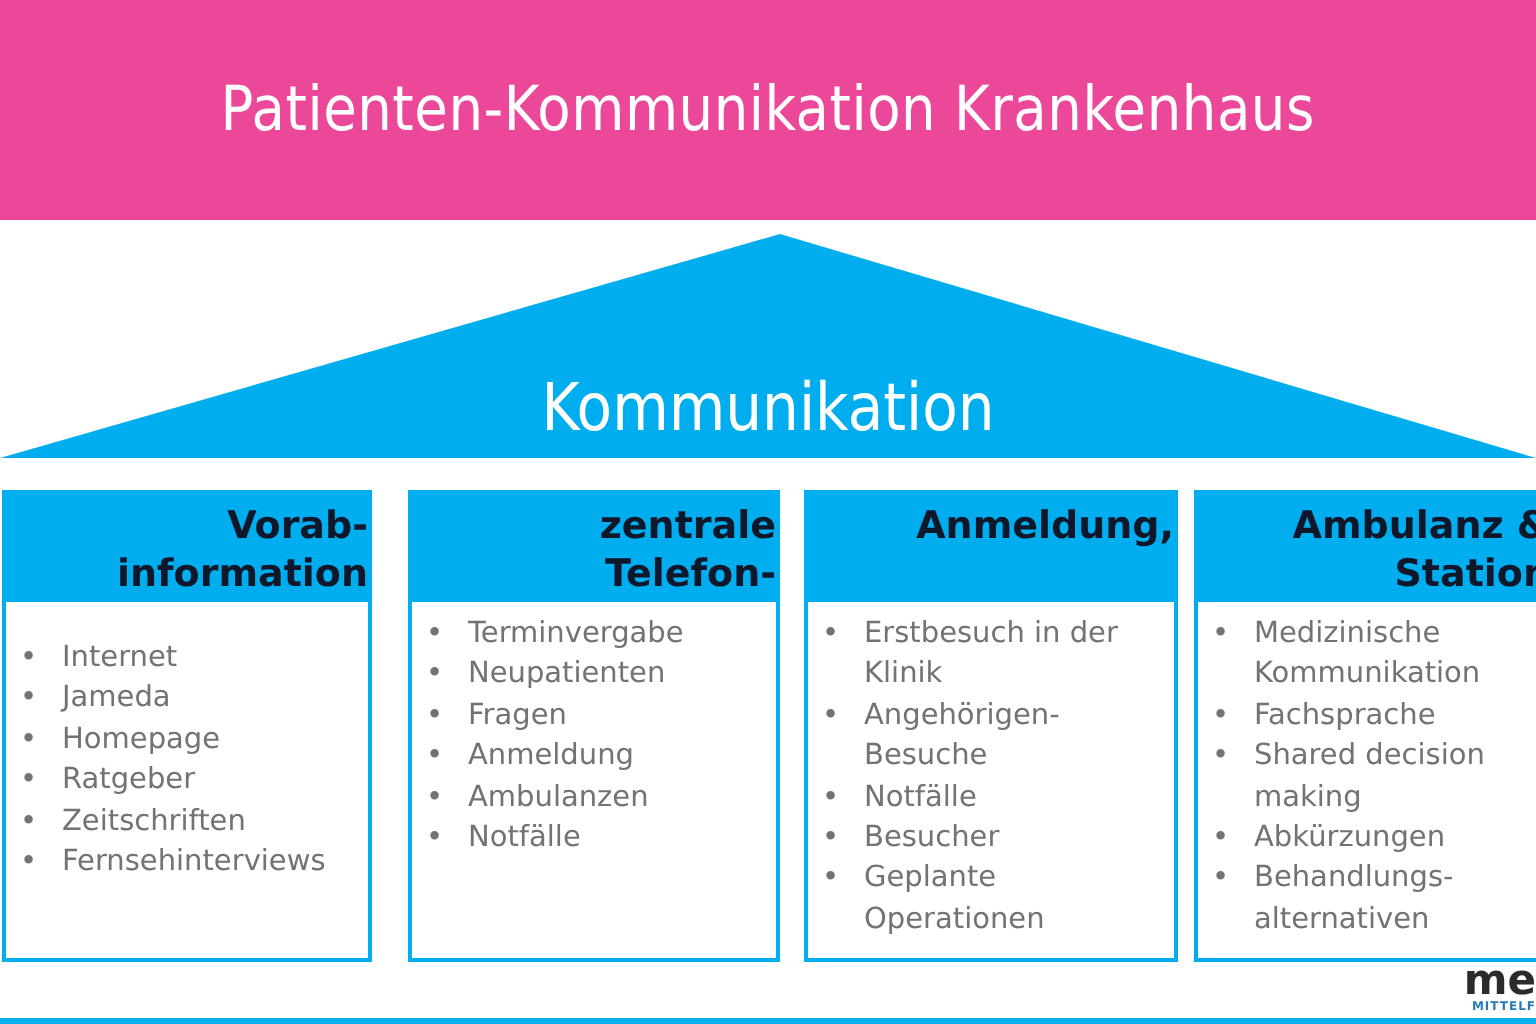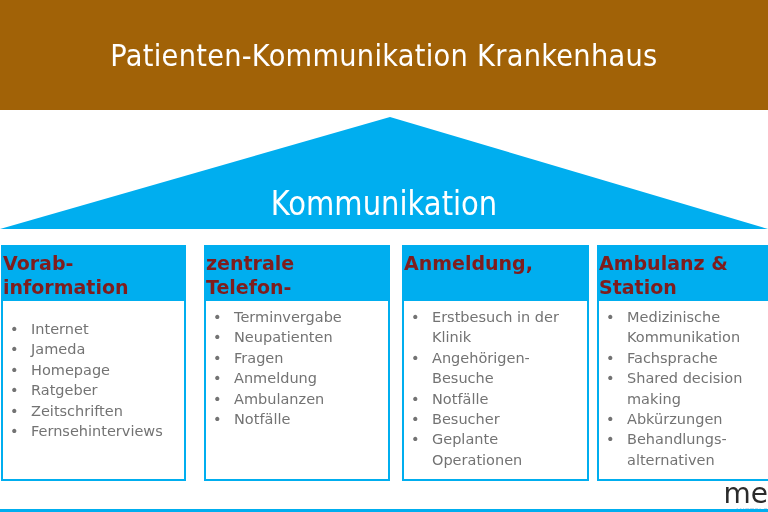--- a/index.html
+++ b/index.html
@@ -1,64 +1,64 @@
 <!DOCTYPE html>
 <html><head>
   <meta charset="utf-8">
   <style>
     * { box-sizing: border-box; margin: 0; padding: 0; }
     html, body { width: 768px; height: 512px; overflow: hidden; background: #ffffff; }
     body { position: relative; font-family: "DejaVu Sans", sans-serif; }
 
     .header-band {
       position: absolute; left: 0; top: 0; width: 768px; height: 110px;
-      background: #a16207;
+      background: #ec4899;
       display: flex; align-items: center; justify-content: center;
     }
     .header-title {
       color: #ffffff; font-size: 31px; letter-spacing: 0.3px;
       font-family: "DejaVu Sans", sans-serif; font-weight: normal;
       transform: scaleX(0.88);
     }
     .roof {
       position: absolute; left: 0; top: 117px; width: 768px; height: 115px;
     }
     .roof-label {
       position: absolute; left: 0; top: 184px; width: 768px; text-align: center;
       color: #ffffff; font-size: 33px; transform: scaleX(0.88);
     }
 
     .pillar {
       position: absolute; top: 245px; height: 236px;
       border: 2px solid #00aeef; background: #ffffff;
     }
     .pillar-head {
-      background: #00aeef; color: #7f1d1d; font-weight: bold;
-      font-size: 19px; line-height: 24px; text-align: left;
+      background: #00aeef; color: #0f172a; font-weight: bold;
+      font-size: 19px; line-height: 24px; text-align: right;
       height: 54px; padding-top: 4px;
     }
     .pillar-list { list-style: none; padding: 6px 6px 0 6px; }
     .pillar-list li {
       position: relative; padding-left: 22px; font-size: 14.5px; line-height: 20.4px;
       color: #737373;
     }
     .pillar-list li::before {
       content: "•"; position: absolute; left: 1px; top: 0;
     }
     #p1 { left: 1px; width: 185px; }
     #p1 .pillar-list { padding-top: 18px; }
     #p2 { left: 204px; width: 186px; }
     #p3 { left: 402px; width: 187px; }
     #p4 { left: 597px; width: 180px; }
 
     .logo {
       position: absolute; right: 0; top: 480px; text-align: right;
       line-height: 1;
     }
-    .logo-word { font-size: 28px; font-weight: normal; color: #2b2b2b; display: block; }
+    .logo-word { font-size: 21px; font-weight: bold; color: #2b2b2b; display: block; }
     .logo-sub { font-size: 6px; font-weight: bold; color: #2a7ab8; letter-spacing: 0.5px; display: block; }
 
     .bottom-line {
       position: absolute; left: 0; top: 509px; width: 768px; height: 3px; background: #00aeef;
     }
   </style>
 </head>
 <body>
 
 <div class="header-band">

